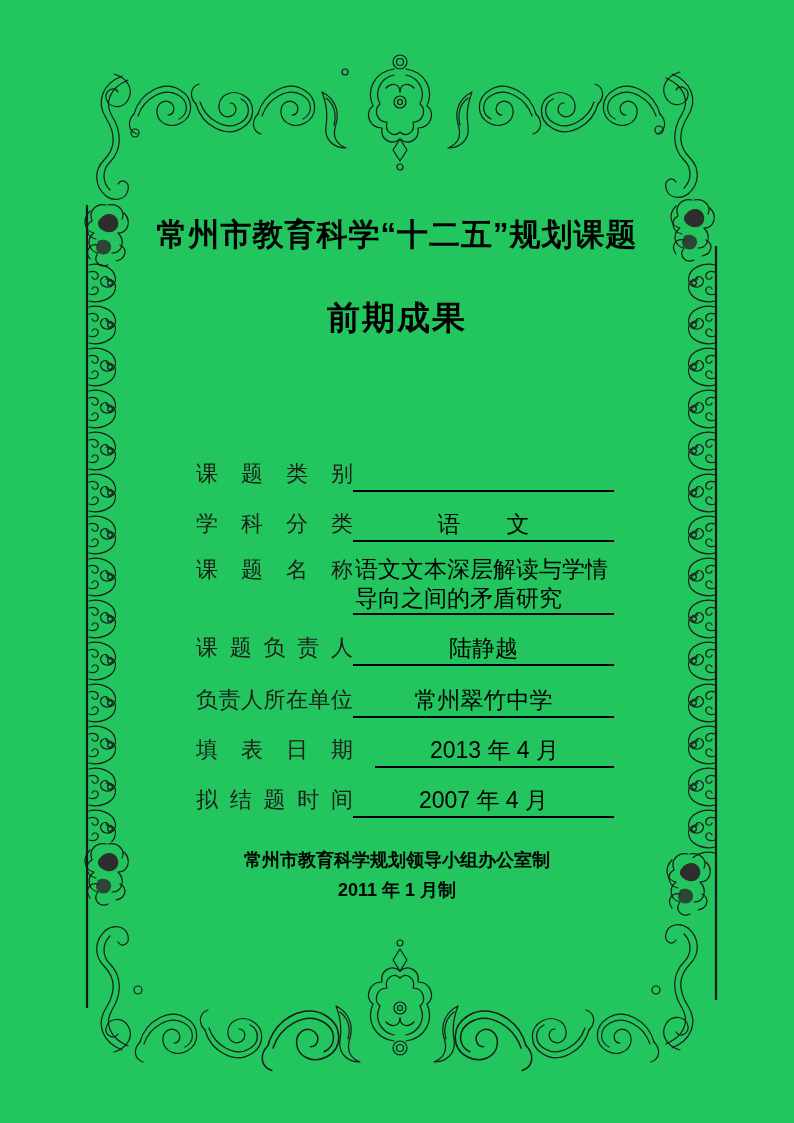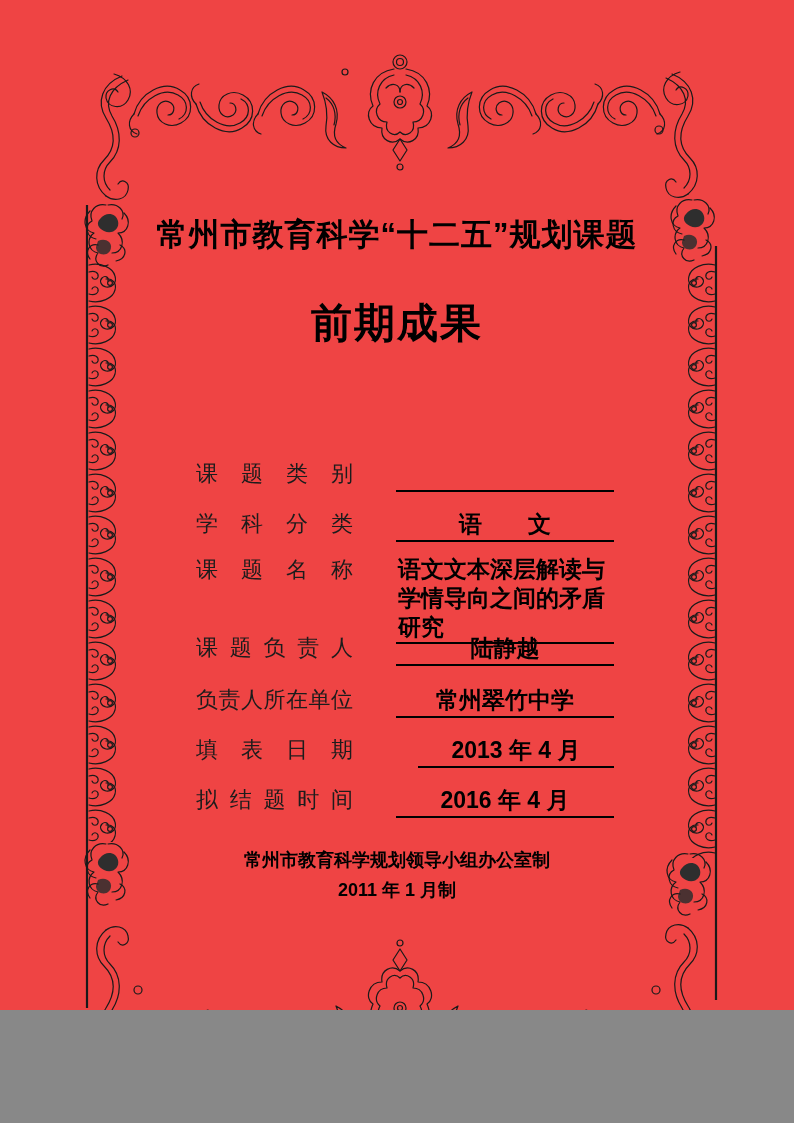--- a/index.html
+++ b/index.html
@@ -1,48 +1,48 @@
 <!DOCTYPE html>
 <html><head>
 <meta charset="utf-8">
 <style>
   html,body { margin:0; padding:0; background:#888; }
   .page {
-    position:relative; width:794px; height:1010px; margin:0 auto;
-    background:#ef4444; overflow:hidden;
+    position:relative; width:794px; height:1123px; margin:0 auto;
+    background:#22c55e; overflow:hidden;
     font-family:"Liberation Sans", sans-serif; color:#000;
   }
   svg.frame { position:absolute; left:0; top:0; }
   .o  { fill:none; stroke:#1a1a1a; stroke-width:1.2; stroke-linecap:round; stroke-linejoin:round; }
   .o2 { fill:none; stroke:#1a1a1a; stroke-width:2.2; }
   .blob { fill:#2e2e2e; stroke:none; }
 
   .title1 {
     position:absolute; top:214px; left:0; right:0; text-align:center;
     font-size:31px; font-weight:700; letter-spacing:1px;
   }
   .title2 {
     position:absolute; top:296px; left:0; right:0; text-align:center;
-    font-size:41px; font-weight:700; letter-spacing:2px;
+    font-size:33px; font-weight:700; letter-spacing:2px;
   }
   .row {
     position:absolute; left:196px; width:418px;
     display:flex; align-items:center;
   }
   .label {
     width:157px; flex:0 0 157px;
     font-family:"Liberation Serif", serif;
     font-size:22px; font-weight:400; color:#1c1c1c;
     line-height:26px; padding-bottom:3px;
     text-align:justify; text-align-last:justify;
   }
   .value {
     flex:1 1 auto; border-bottom:2px solid #000;
-    text-align:center; font-size:23px; font-weight:700;
-    line-height:32px; min-height:32px; white-space:pre-wrap;margin-left:43px;
+    text-align:center; font-size:23px; font-weight:400;
+    line-height:32px; min-height:32px; white-space:pre-wrap;
   }
   .row.multiline { align-items:flex-start;justify-content:center; }
   .row.multiline .label { padding-top:2px; }
   .row.multiline .value {
     text-align:left; line-height:29px; min-height:58px; padding-left:2px;
   }
   .r1 { top:458px; } .r2 { top:508px; } .r3 { top:555px; }
   .r4 { top:632px; } .r5 { top:684px; } .r6 { top:734px;gap:22px; } .r7 { top:784px; }
 
   .footer {
@@ -193,21 +193,21 @@
     <div class="value">常州翠竹中学</div>
   </div>
 
   <div class="row r6">
     <div class="label">填 表 日 期</div>
     <div class="value">2013 年 4 月</div>
   </div>
 
   <div class="row r7">
     <div class="label">拟 结 题 时 间</div>
-    <div class="value">2016 年 4 月</div>
+    <div class="value">2007 年 4 月</div>
   </div>
 
   <div class="footer">
     <div>常州市教育科学规划领导小组办公室制</div>
     <div>2011 年 1 月制</div>
   </div>
 
 </div>
 
 </body></html>

